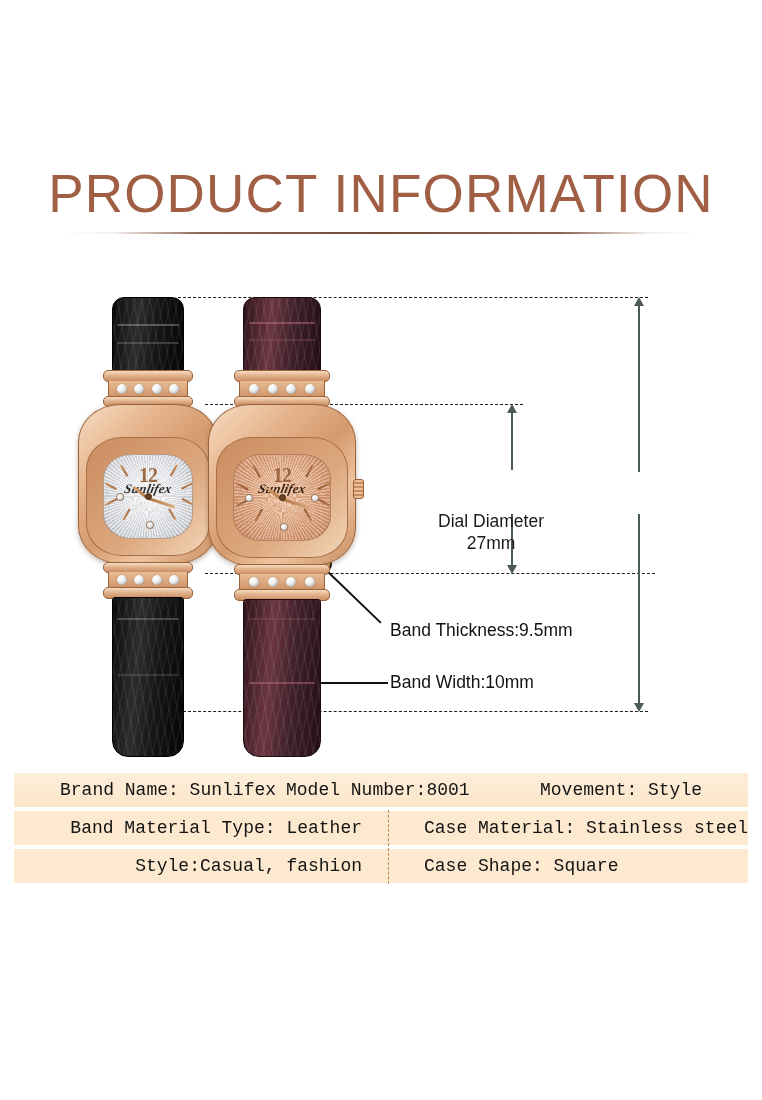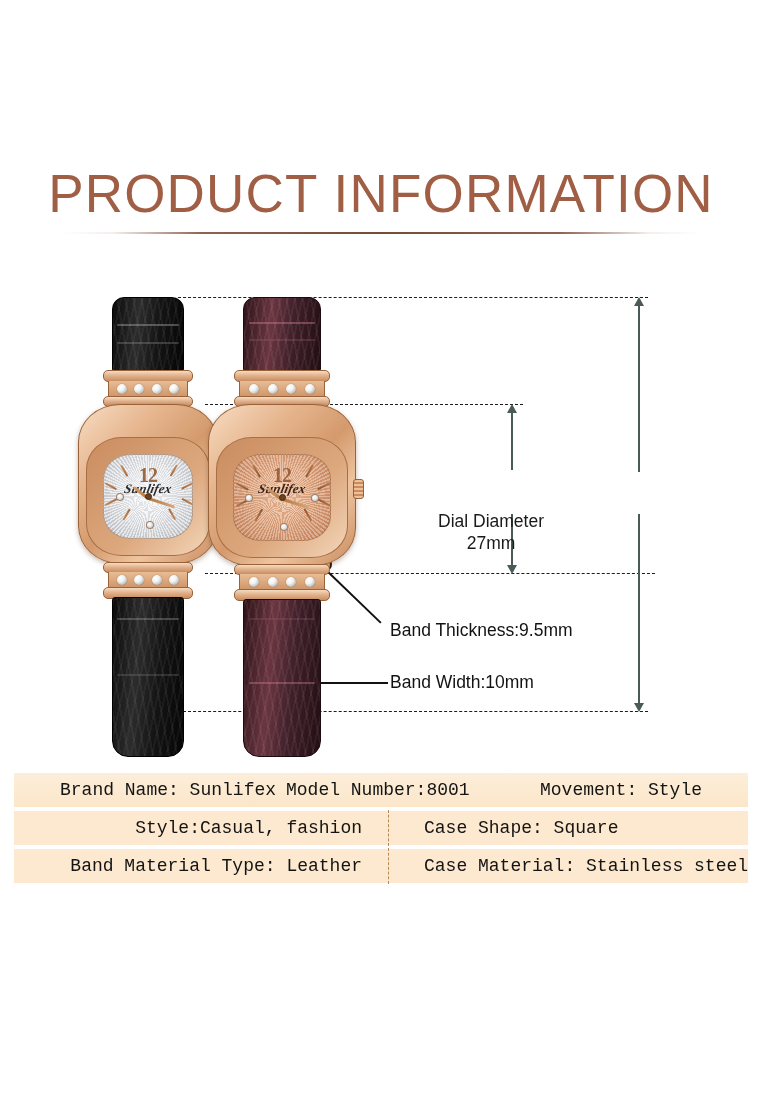--- a/index.html
+++ b/index.html
@@ -497,27 +497,27 @@
 
   <div class="spec">
 
     <div class="spec-row row1">
       <div class="cell r1c1">Brand Name: Sunlifex</div>
       <div class="cell r1c2">Model Number:8001</div>
       <div class="cell r1c3">Movement: Style</div>
     </div>
 
     <div class="spec-row">
+      <div class="cell left-cell">Band Material Type: Leather</div>
+      <div class="vdash"></div>
+      <div class="cell right-cell">Case Material: Stainless steel</div>
+    </div>
+
+    <div class="spec-row">
       <div class="cell left-cell">Style:Casual,  fashion</div>
       <div class="vdash"></div>
       <div class="cell right-cell">Case Shape: Square</div>
     </div>
 
-    <div class="spec-row">
-      <div class="cell left-cell">Band Material Type: Leather</div>
-      <div class="vdash"></div>
-      <div class="cell right-cell">Case Material: Stainless steel</div>
-    </div>
-
 
   </div>
 
 </div>
 
 </body></html>

